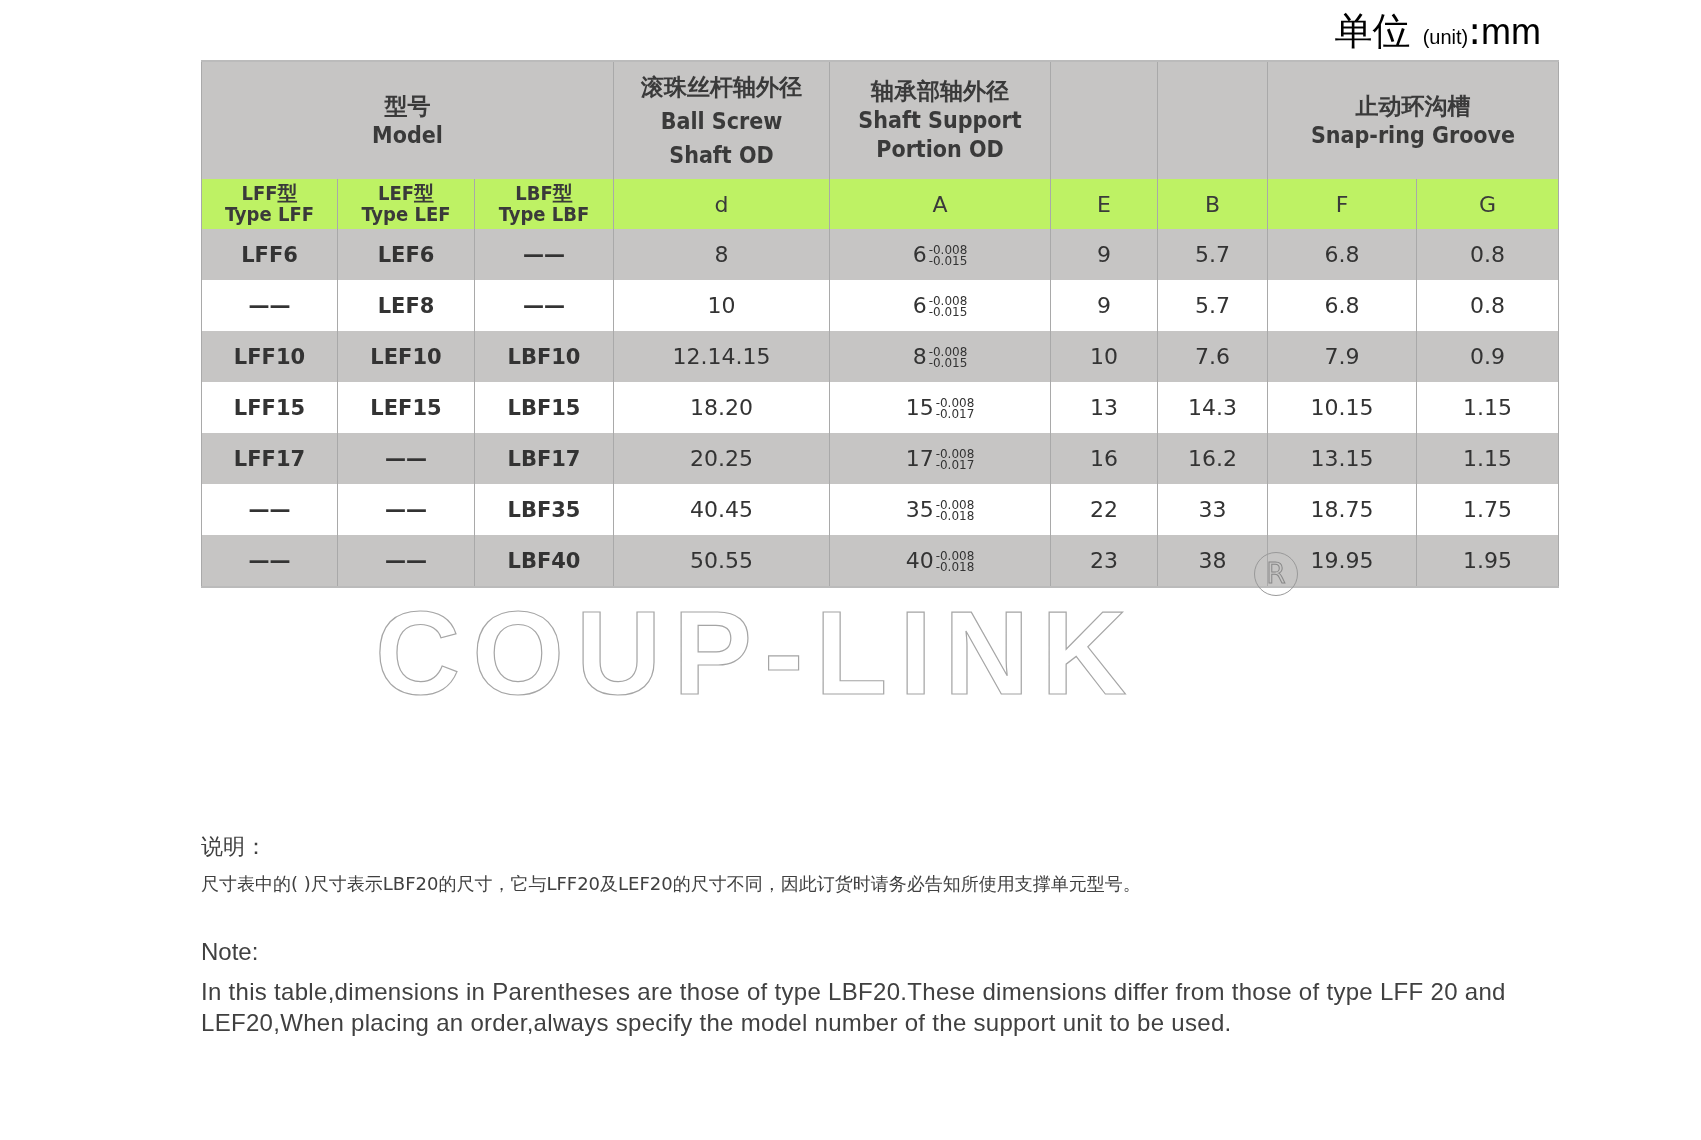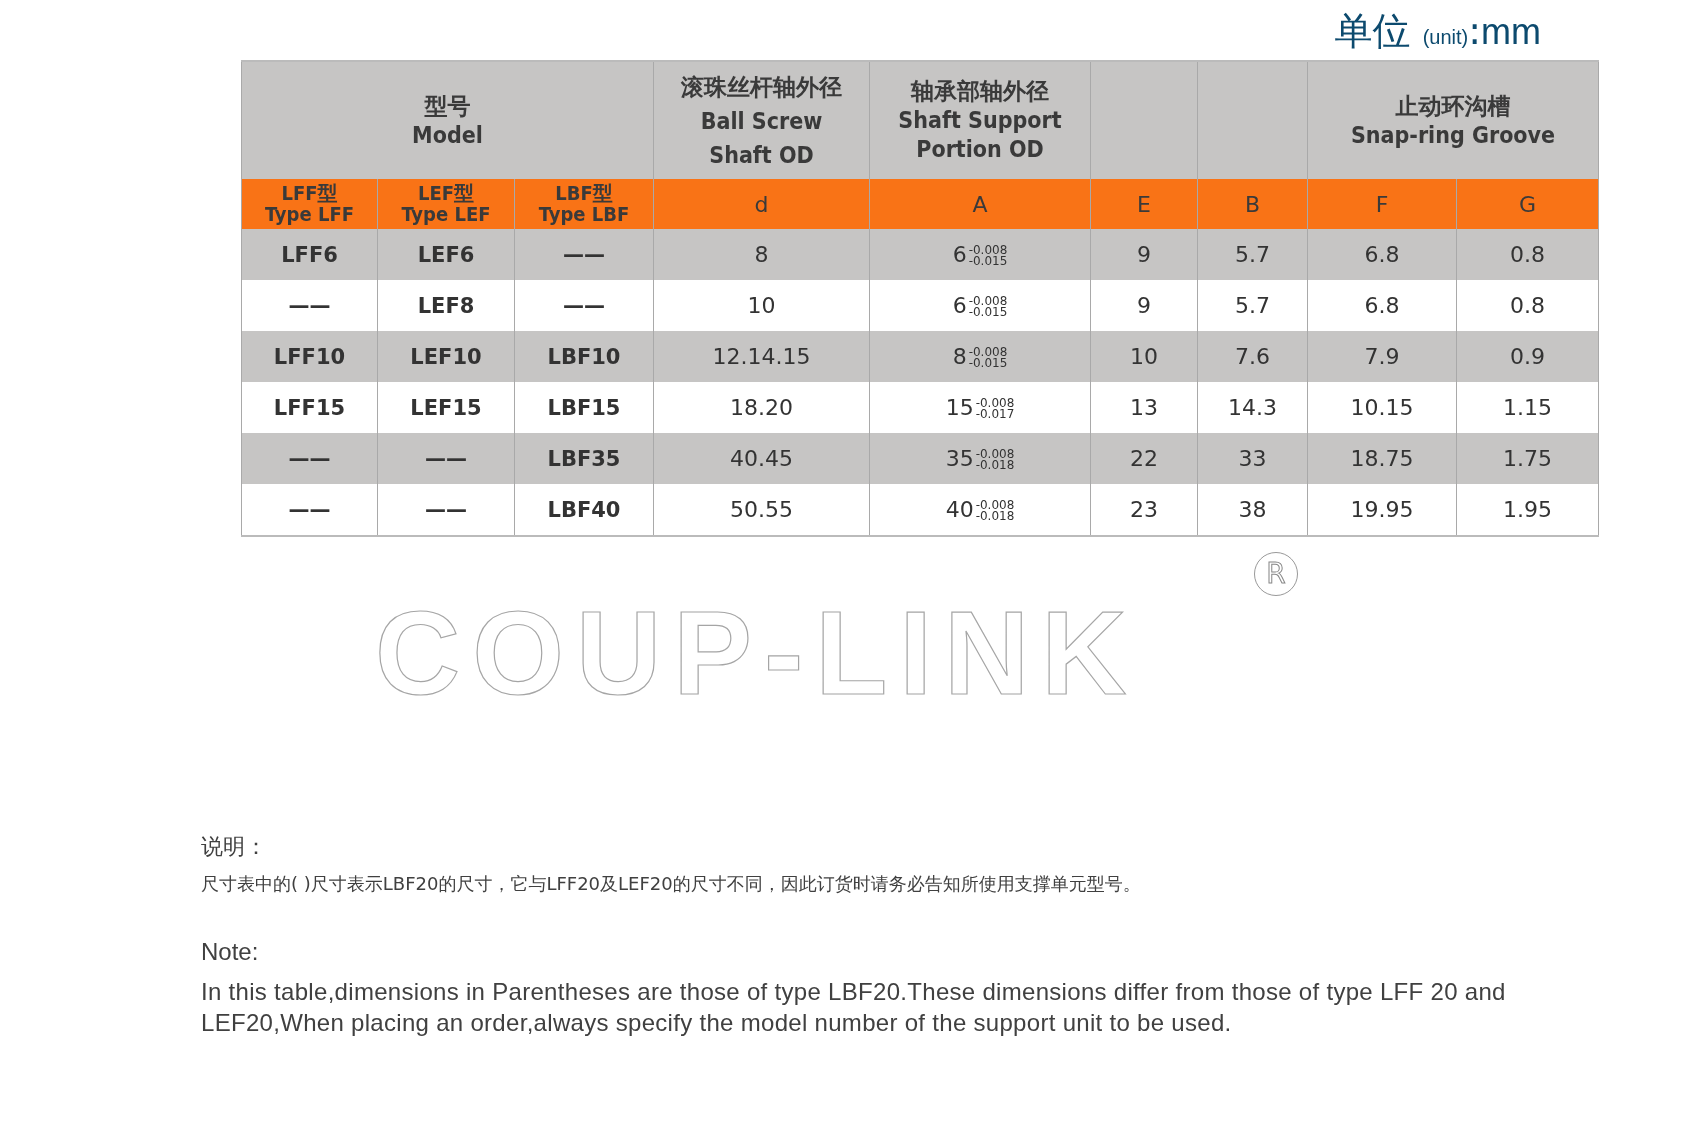--- a/index.html
+++ b/index.html
@@ -1,30 +1,30 @@
 <!DOCTYPE html>
 <html><head>
 <meta charset="utf-8">
 <style>
   html,body{margin:0;padding:0;background:#fff;}
   body{width:1701px;height:1140px;position:relative;overflow:hidden;font-family:"DejaVu Sans",sans-serif;color:#333;}
-  .unit{position:absolute;right:160px;top:6px;font-size:38px;color:#0c4a6e;white-space:nowrap;}
+  .unit{position:absolute;right:160px;top:6px;font-size:38px;color:#000000;white-space:nowrap;}
   .unit .u-small{font-size:20px;font-family:"Liberation Sans",sans-serif;}
   .unit .u-mm{font-family:"Liberation Sans",sans-serif;font-size:36px;}
   table{position:absolute;left:201px;top:60px;width:1357px;border-collapse:collapse;table-layout:fixed;}
   td,th{border-left:1px solid #a9a9a9;border-right:1px solid #a9a9a9;text-align:center;padding:0;font-weight:normal;}
   thead th{background:#c6c5c4;color:#3a3a3a;font-weight:bold;font-family:"DejaVu Sans Condensed","DejaVu Sans",sans-serif;font-size:23px;line-height:29px;height:117px;vertical-align:middle;}
-  thead tr.sub th{background:#f97316;font-size:20px;line-height:21px;height:50px;font-weight:bold;}
+  thead tr.sub th{background:#bef264;font-size:20px;line-height:21px;height:50px;font-weight:bold;}
   thead tr.sub th.plain{font-weight:normal;font-family:"DejaVu Sans",sans-serif;font-size:22px;}
   tbody td{height:51px;font-size:22px;color:#333;}
   tbody td.model{font-weight:bold;font-size:21px;}
   tbody tr:nth-child(odd) td{background:#c6c5c4;}
   tbody tr:nth-child(even) td{background:#fff;}
   tbody tr:last-child td{border-bottom:2px solid #bbb;}
-  table{border-top:2px solid #bbb;border-right:1px solid #a9a9a9;margin-left:40px;}
+  table{border-top:2px solid #bbb;border-right:1px solid #a9a9a9;}
   .tol{display:inline-block;vertical-align:middle;font-size:12px;line-height:11px;text-align:left;margin-left:2px;}
   .note-model{font-size:18px;line-height:18px;display:block;}
   .notes{position:absolute;left:201px;color:#404040;}
   .n1{top:832px;font-size:22px;}
   .n2{top:872px;font-size:18px;}
   .n3{top:938px;font-size:24px;font-family:"Liberation Sans",sans-serif;}
   .n4{top:976px;width:1340px;font-size:24px;line-height:31px;font-family:"Liberation Sans",sans-serif;letter-spacing:0.3px;}
   .watermark{position:absolute;left:375px;top:585px;font-size:118px;font-weight:bold;font-family:"Liberation Sans",sans-serif;color:transparent;-webkit-text-stroke:1.2px #888;letter-spacing:12px;pointer-events:none;opacity:0.75;}
   .reg{position:absolute;left:1254px;top:552px;width:42px;height:42px;border:1.5px solid #999;border-radius:50%;font-size:28px;line-height:42px;text-align:center;color:transparent;-webkit-text-stroke:1px #888;pointer-events:none;}
 </style>
@@ -131,20 +131,31 @@
         <td class="model">LEF15</td>
         <td class="model">LBF15</td>
         <td>18.20</td>
         <td><span>15</span><span class="tol"><div>-0.008</div><div>-0.017</div></span></td>
         <td>13</td>
         <td>14.3</td>
         <td>10.15</td>
         <td>1.15</td>
       </tr>
       <tr>
+        <td class="model">LFF17</td>
+        <td class="model">——</td>
+        <td class="model">LBF17</td>
+        <td>20.25</td>
+        <td><span>17</span><span class="tol"><div>-0.008</div><div>-0.017</div></span></td>
+        <td>16</td>
+        <td>16.2</td>
+        <td>13.15</td>
+        <td>1.15</td>
+      </tr>
+      <tr>
         <td class="model">——</td>
         <td class="model">——</td>
         <td class="model">LBF35</td>
         <td>40.45</td>
         <td><span>35</span><span class="tol"><div>-0.008</div><div>-0.018</div></span></td>
         <td>22</td>
         <td>33</td>
         <td>18.75</td>
         <td>1.75</td>
       </tr>

